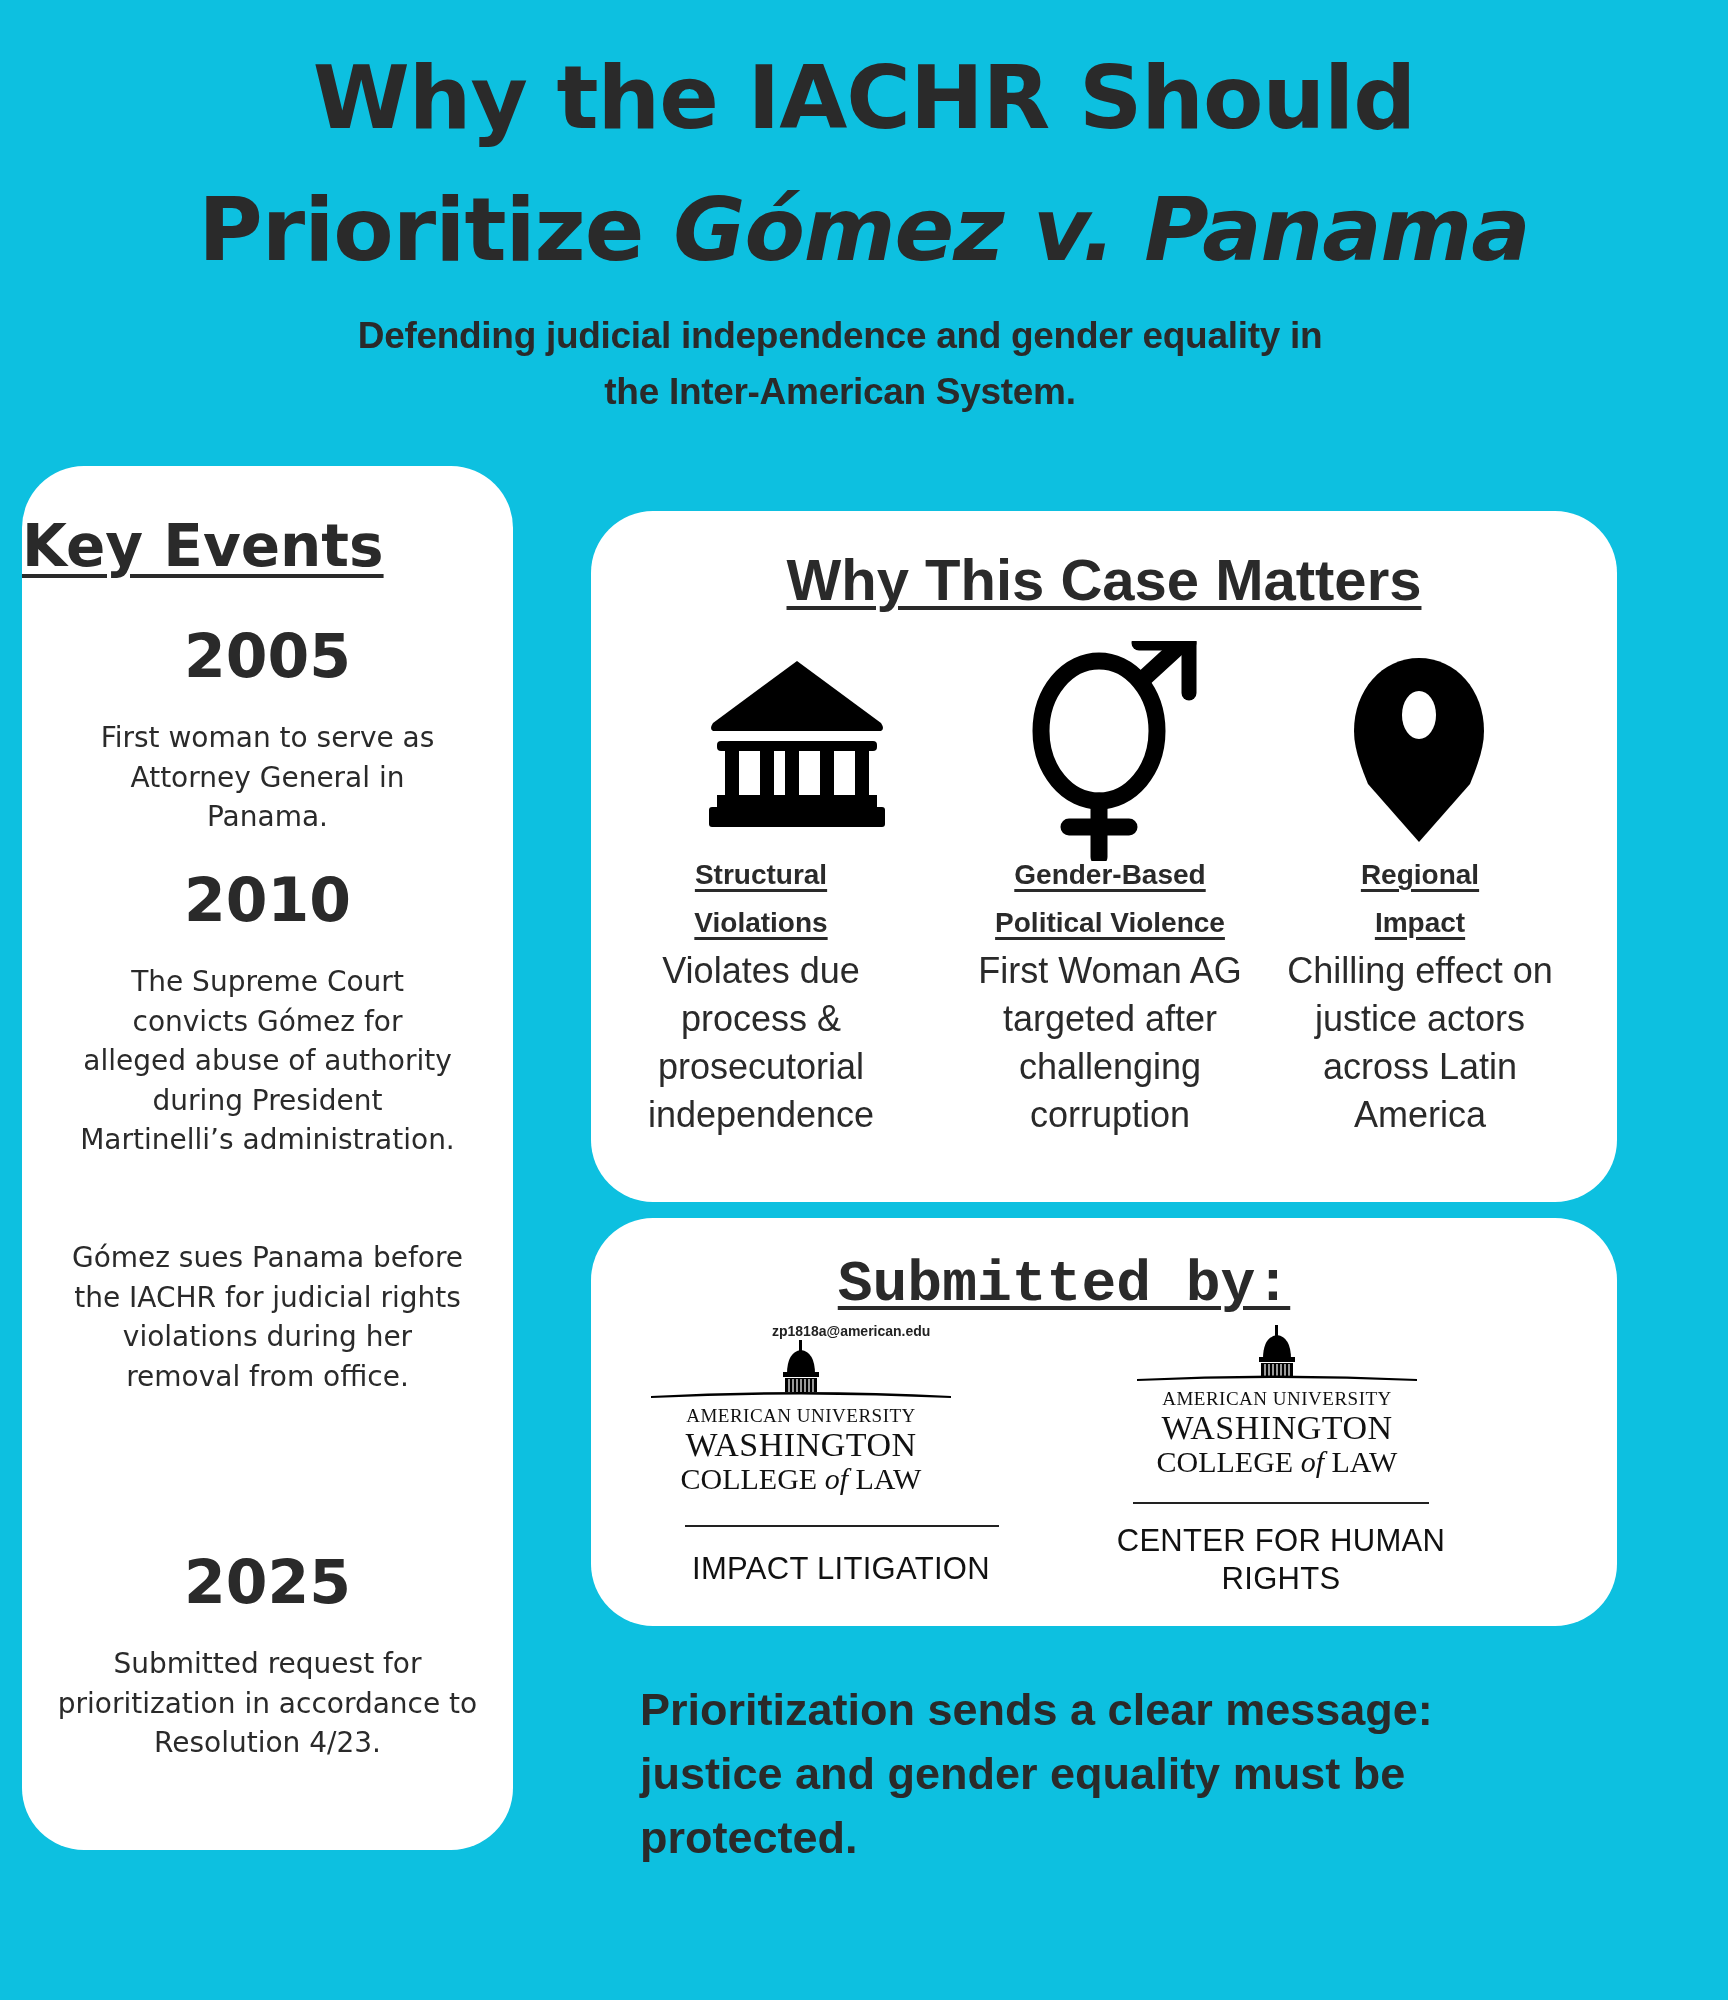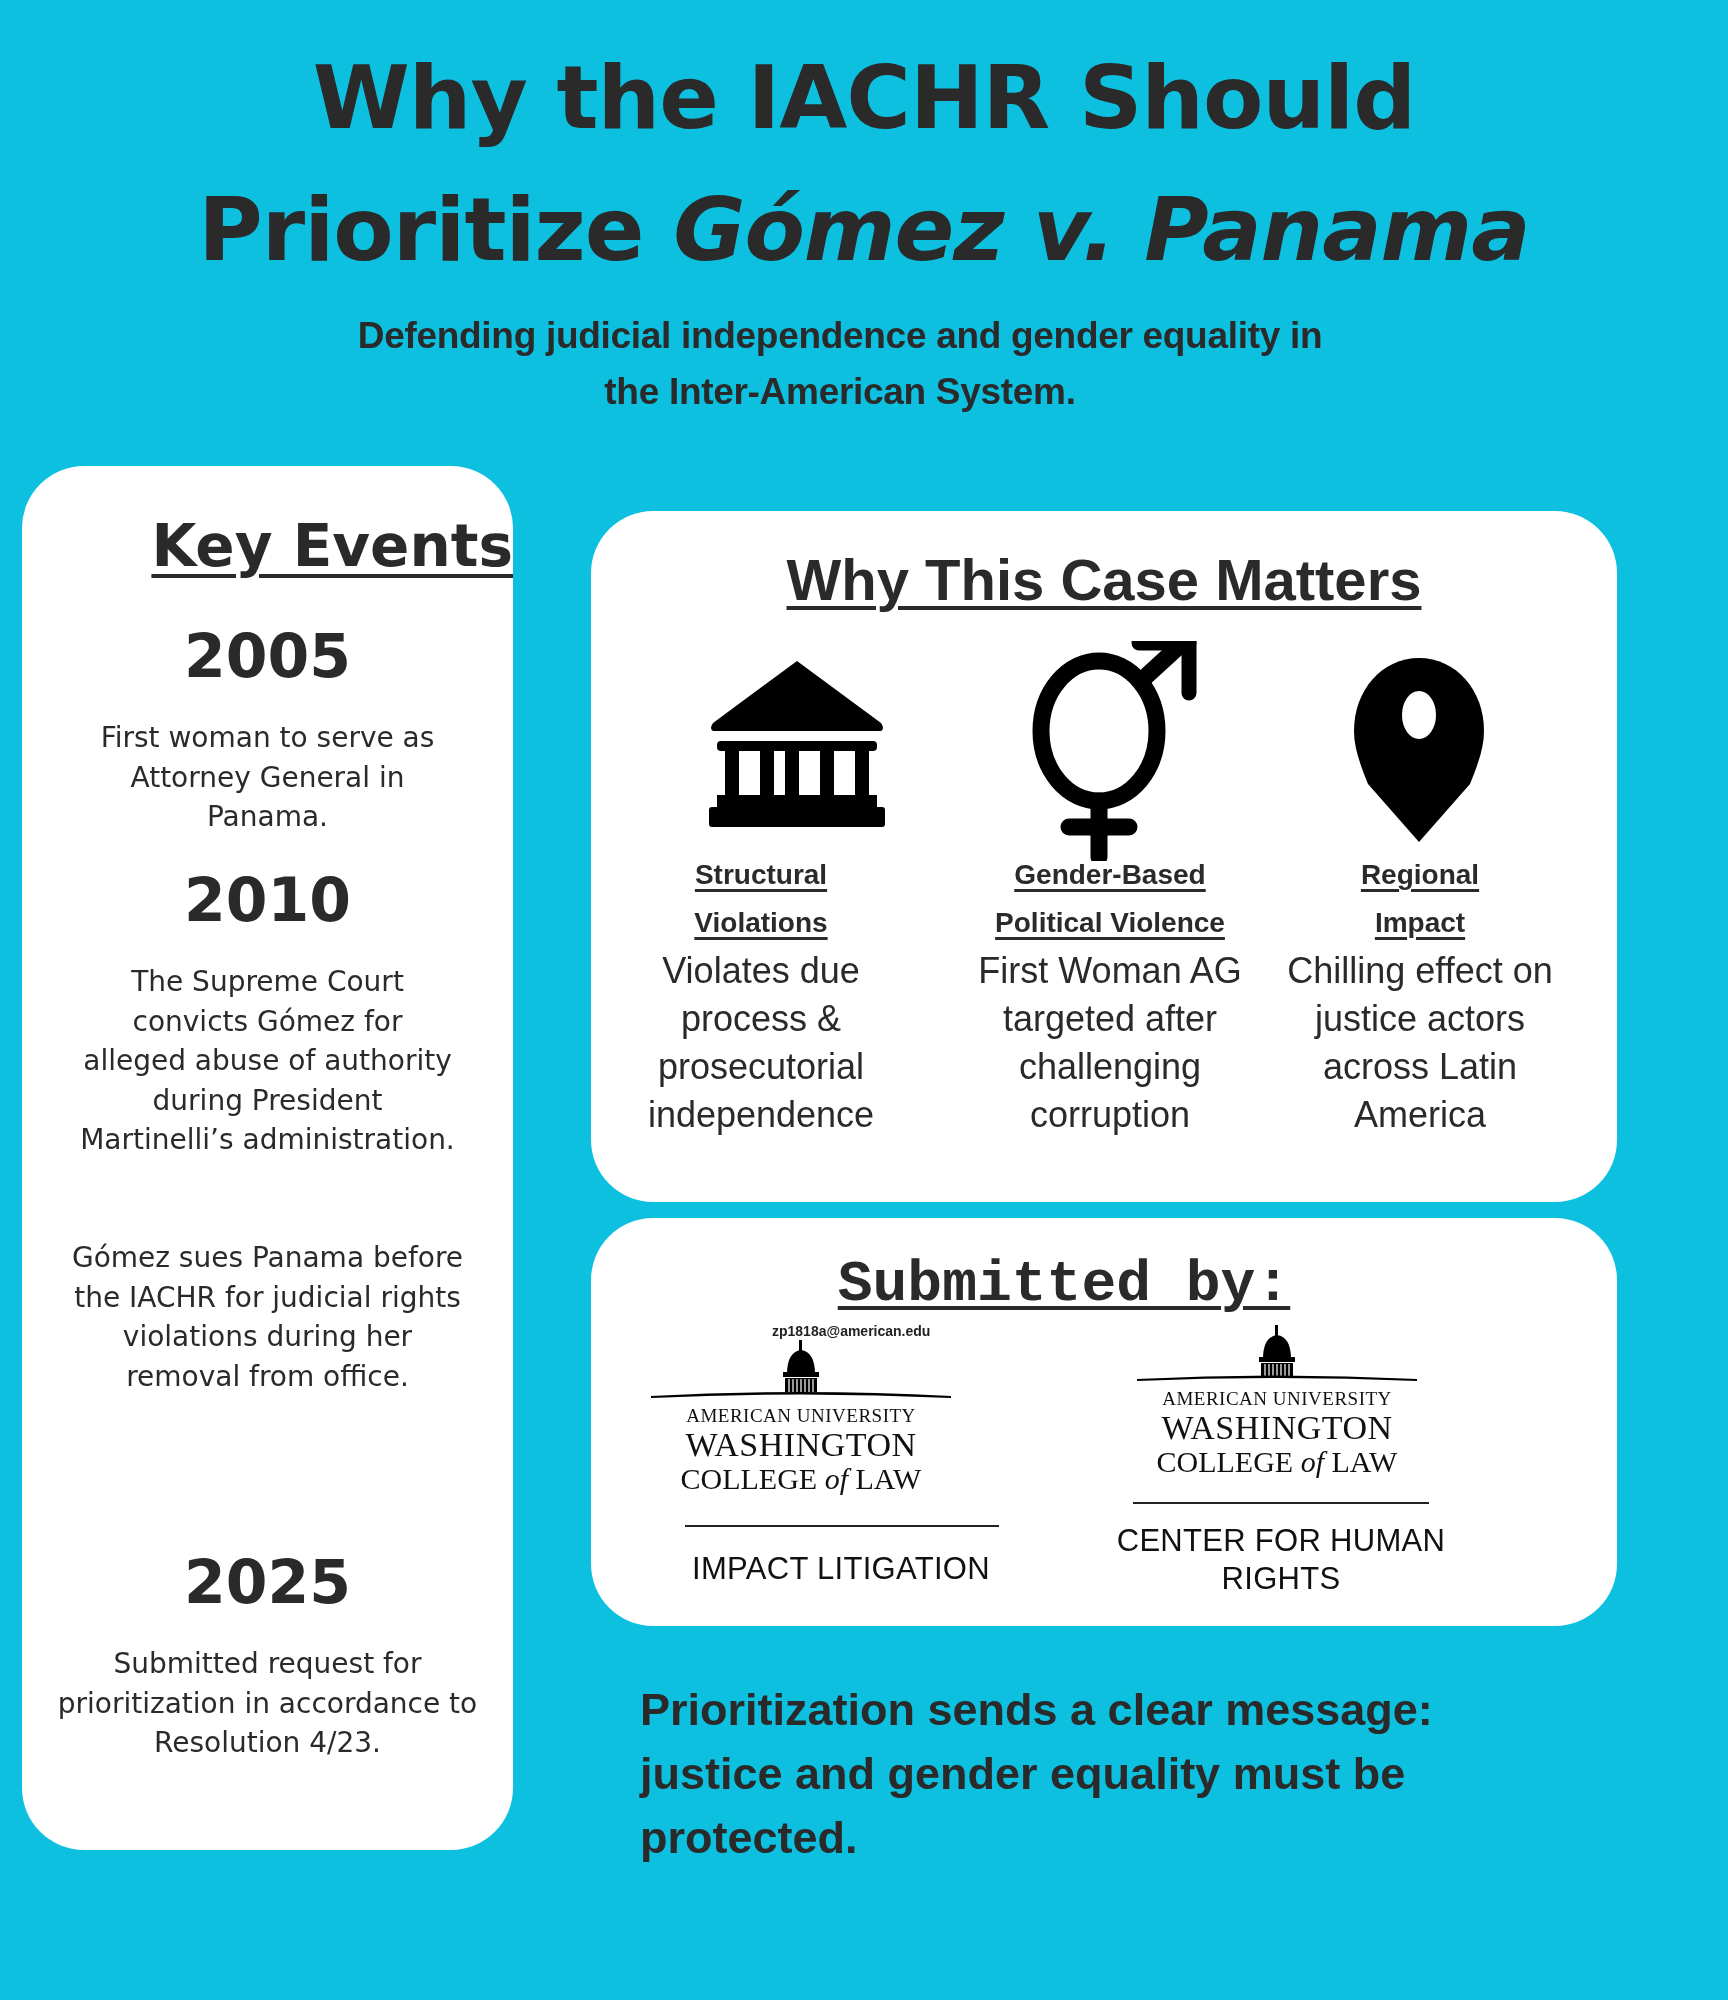--- a/index.html
+++ b/index.html
@@ -19,21 +19,21 @@
       left: 150px; width: 1380px; text-align: center; top: 308px;
       font-family: "Liberation Sans", sans-serif; font-weight: bold;
       font-size: 37px; line-height: 56px; letter-spacing: -0.3px;
     }
     .card { background: #fff; border-radius: 62px; }
     .left-card { left: 22px; top: 466px; width: 491px; height: 1384px; }
     .matters-card { left: 591px; top: 467px; width: 1026px; height: 691px; margin-top: 44px; }
     .submit-card { left: 591px; top: 1218px; width: 1026px; height: 408px; }
 
     .ke-heading {
-      position: absolute; left: 0; width: 491px; top: 40px; text-align: right;
+      position: absolute; left: 0; width: 491px; top: 40px; text-align: left;
       font-weight: bold; font-size: 58px; line-height: 80px; text-decoration: underline;
       text-decoration-thickness: 4px; text-underline-offset: 8px;
     }
     .event { position: absolute; left: 0; width: 491px; text-align: center; }
     .event .year { font-weight: bold; font-size: 60px; line-height: 80px; }
     .event .desc {
       font-size: 28px; line-height: 39.5px; margin: 22px auto 0; width: 440px;
       font-family: "DejaVu Sans", sans-serif;
     }
 

